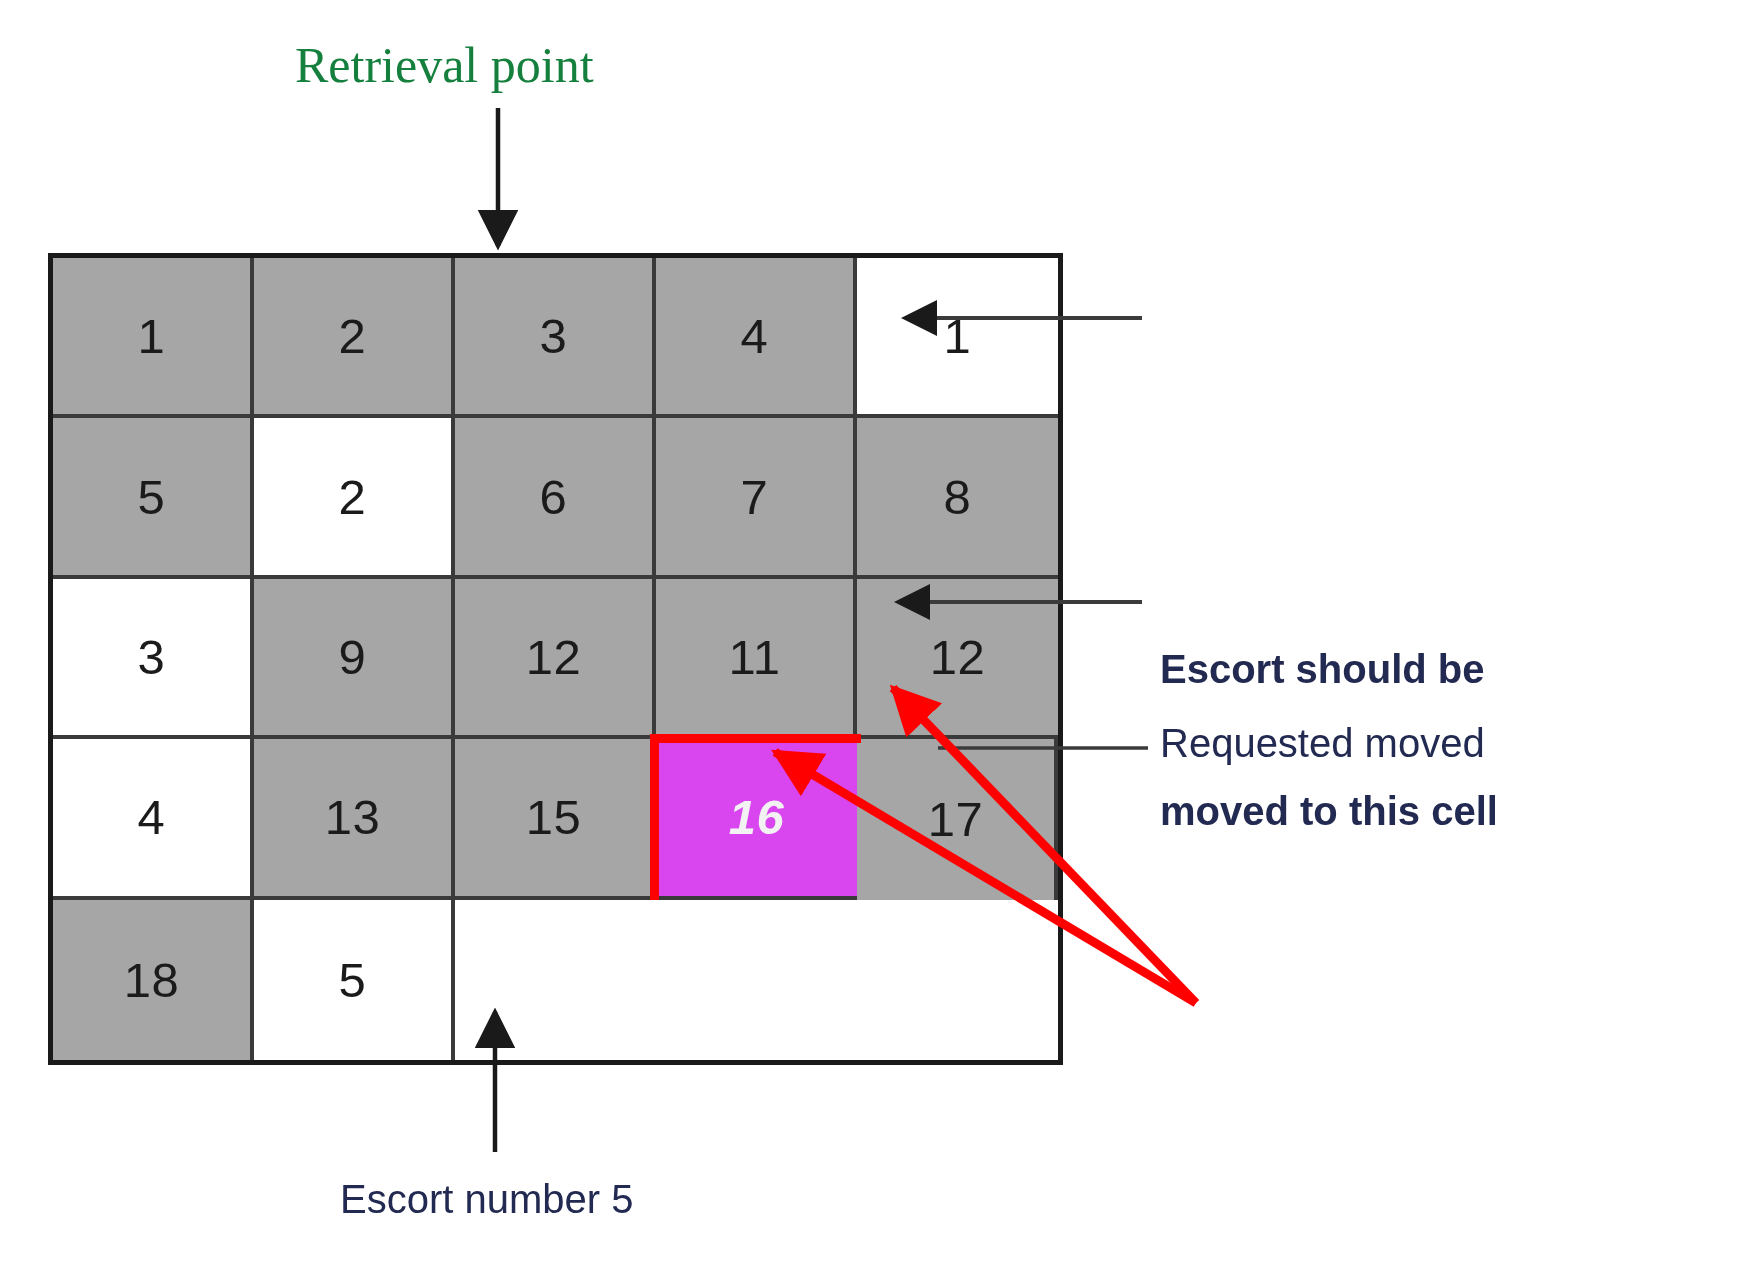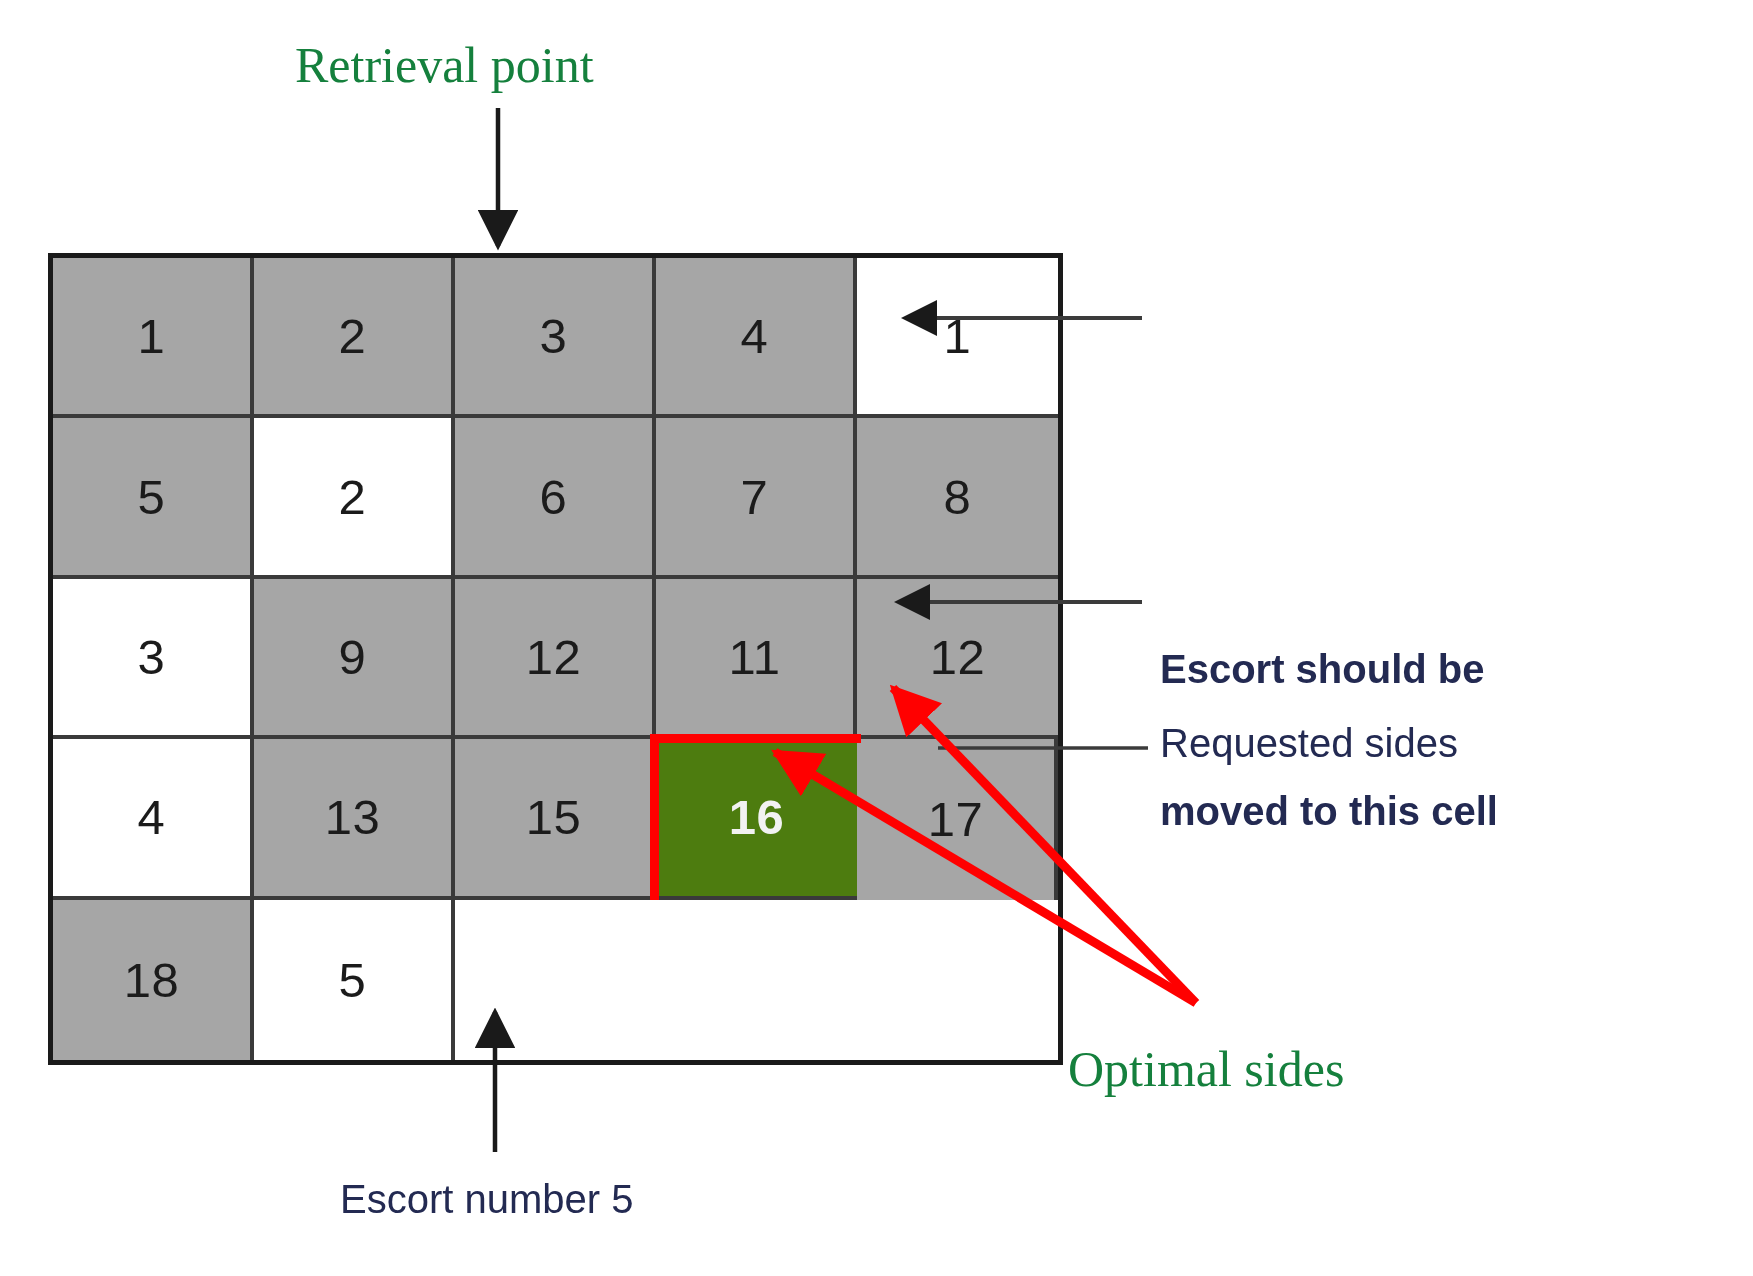--- a/index.html
+++ b/index.html
@@ -47,21 +47,21 @@
     font-size: 49px;
     font-weight: 400;
     color: #1b1b1b;
     font-family: "Liberation Sans", sans-serif;
     letter-spacing: 0.5px;
   }
   .cell.col5 { border-right: none; }
   .cell.row5 { border-bottom: none; text-align: center; }
   .cell.gray  { background: #a6a6a6; }
   .cell.white { background: #ffffff; }
-  .cell.black { background: #4d7c0f; color: #f2f2f2; font-weight: 700; }
+  .cell.black { background: #d946ef; color: #f2f2f2; font-weight: 700; font-style: italic; }
 
   
   .cell.redtop::before {
     content: "";
     position: absolute;
     left: -6px; right: -4px; top: -5px;
     height: 9px;
     background: #ff0000;
     z-index: 6;
   }
@@ -224,19 +224,18 @@
   </svg>
 
   <div class="lbl lbl-title" id="label-retrieval-point">Retrieval point</div>
 
 
   <div class="lbl lbl-anno" id="label-escort-move">
     <div>Escort should be</div>
     <div>moved to this cell</div>
   </div>
 
-  <div class="lbl lbl-anno" id="label-requested-item">Requested sides</div>
-
-  <div class="lbl lbl-title" id="label-optimal-sides">Optimal sides</div>
+  <div class="lbl lbl-anno" id="label-requested-item">Requested moved</div>
+
 
   <div class="lbl lbl-anno" id="label-escort-5">Escort number 5</div>
 
 </div>
 
 </body></html>

